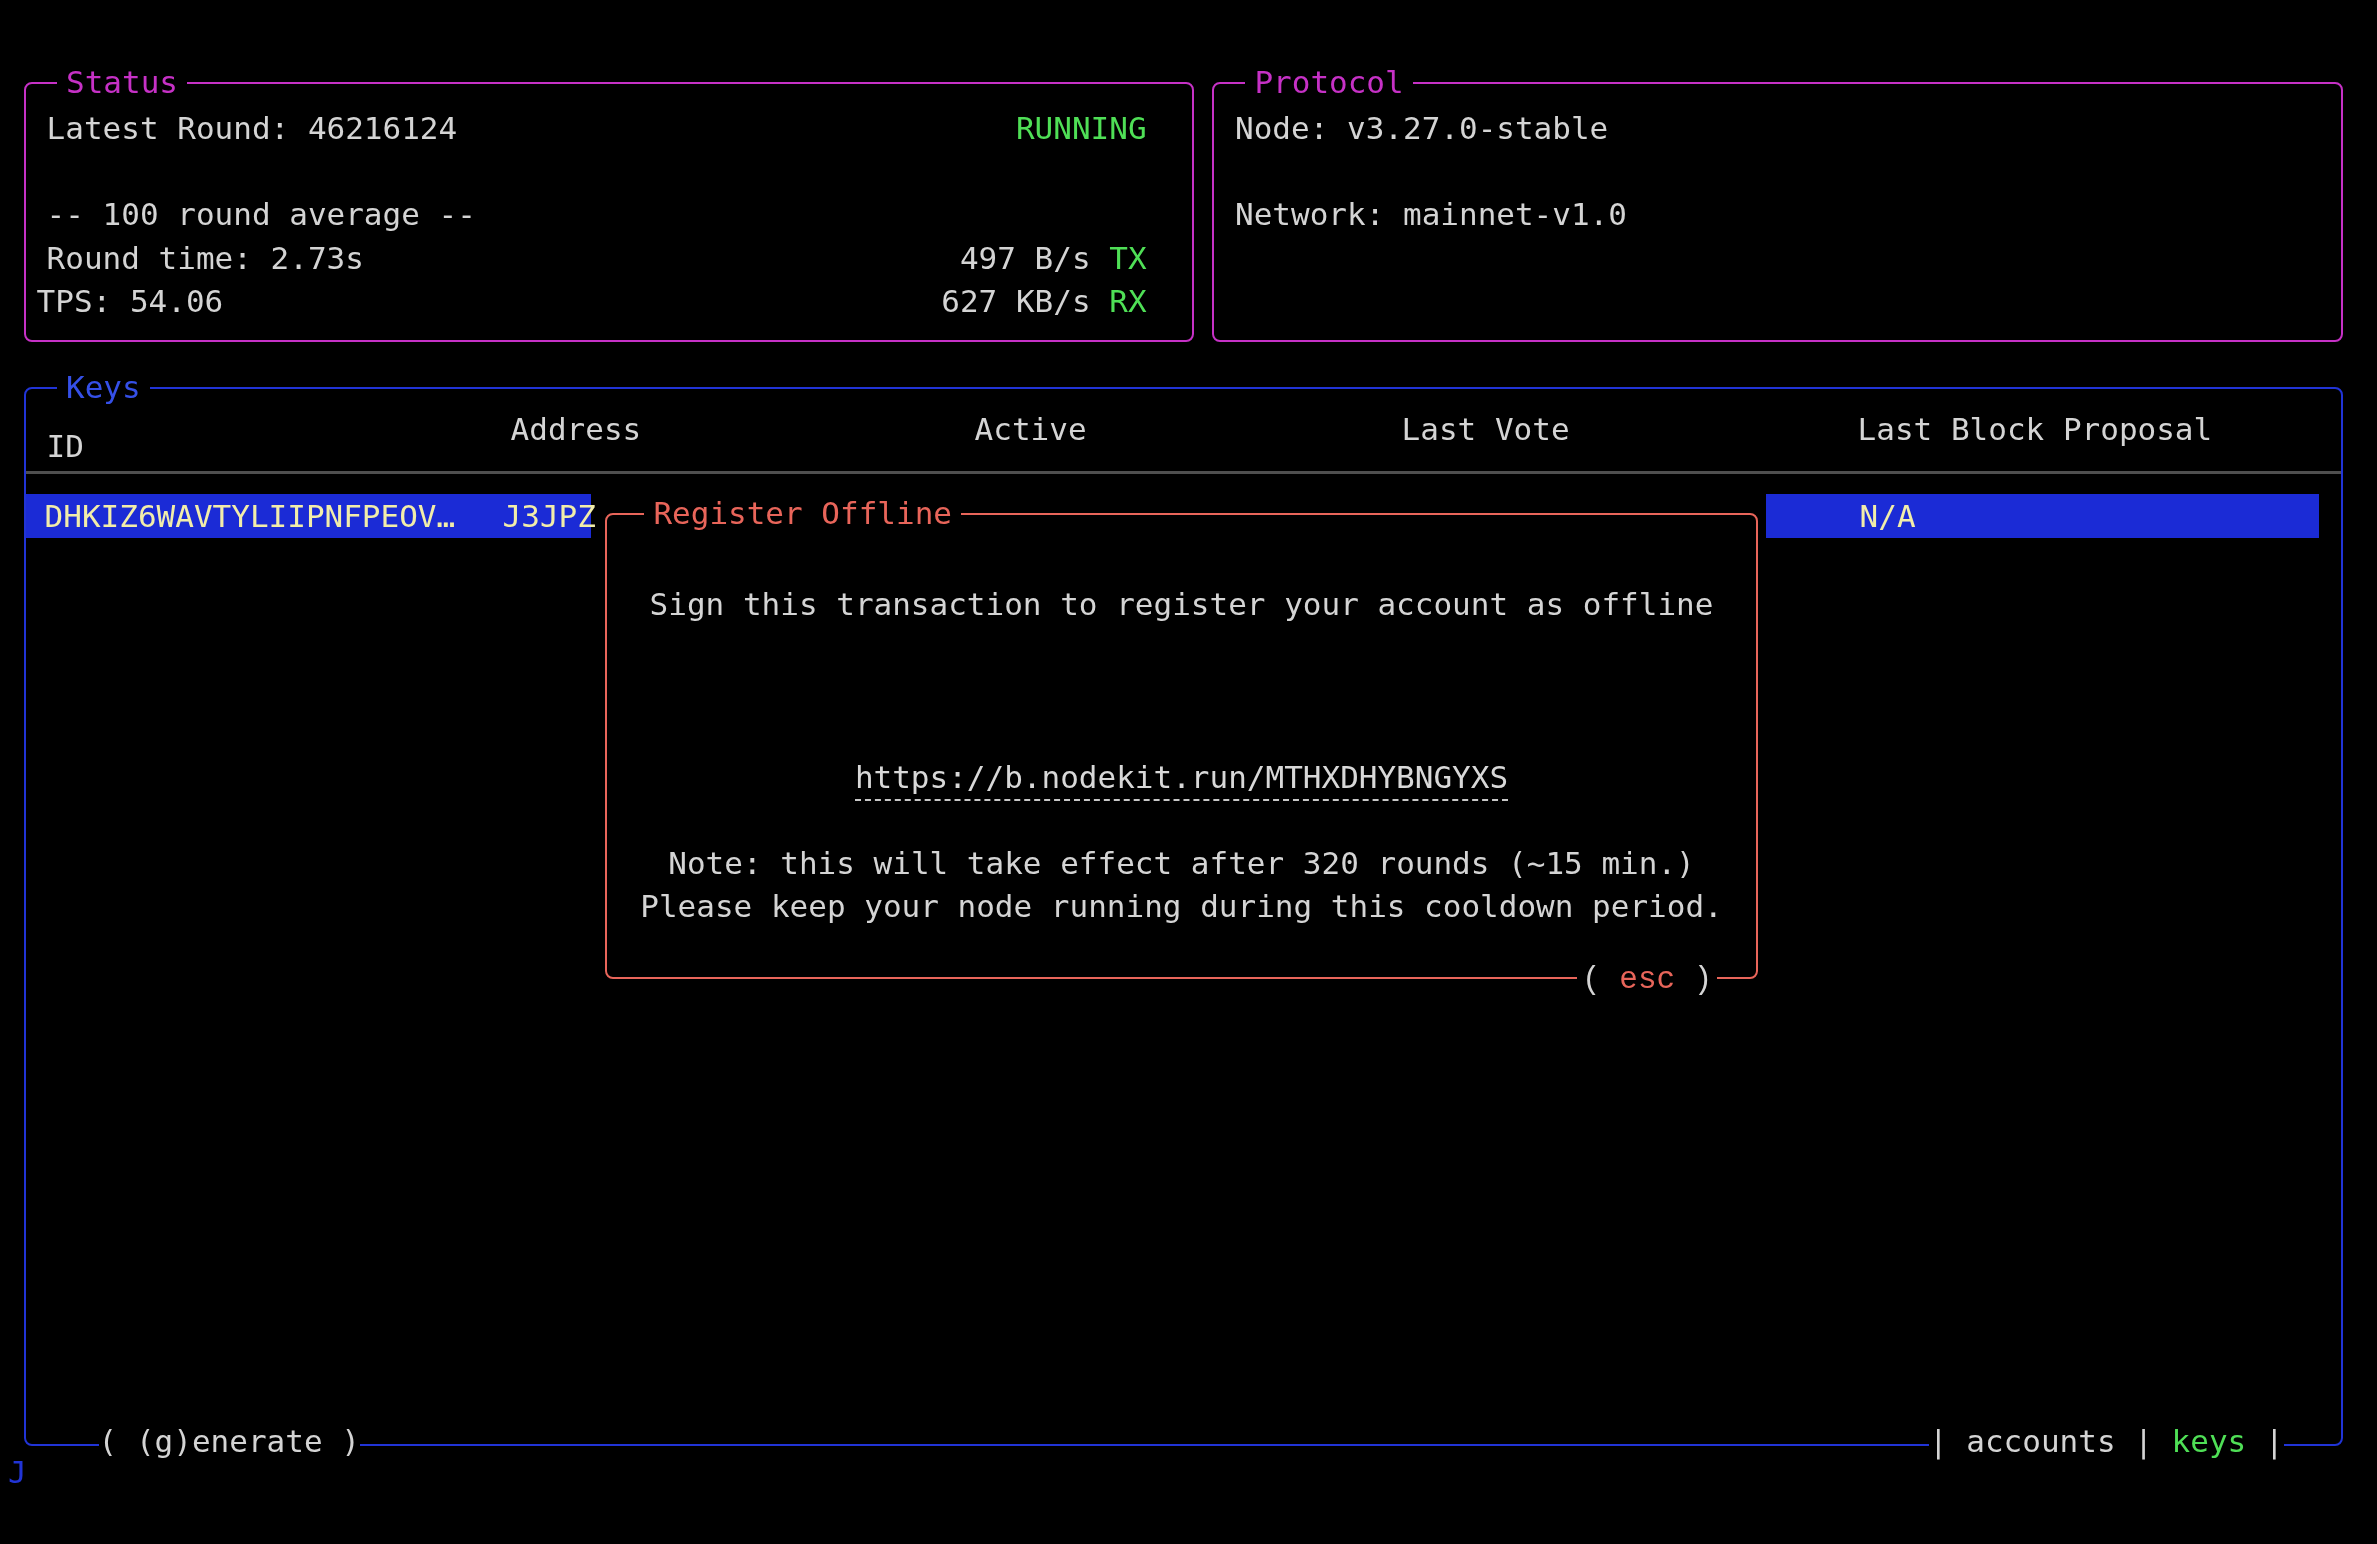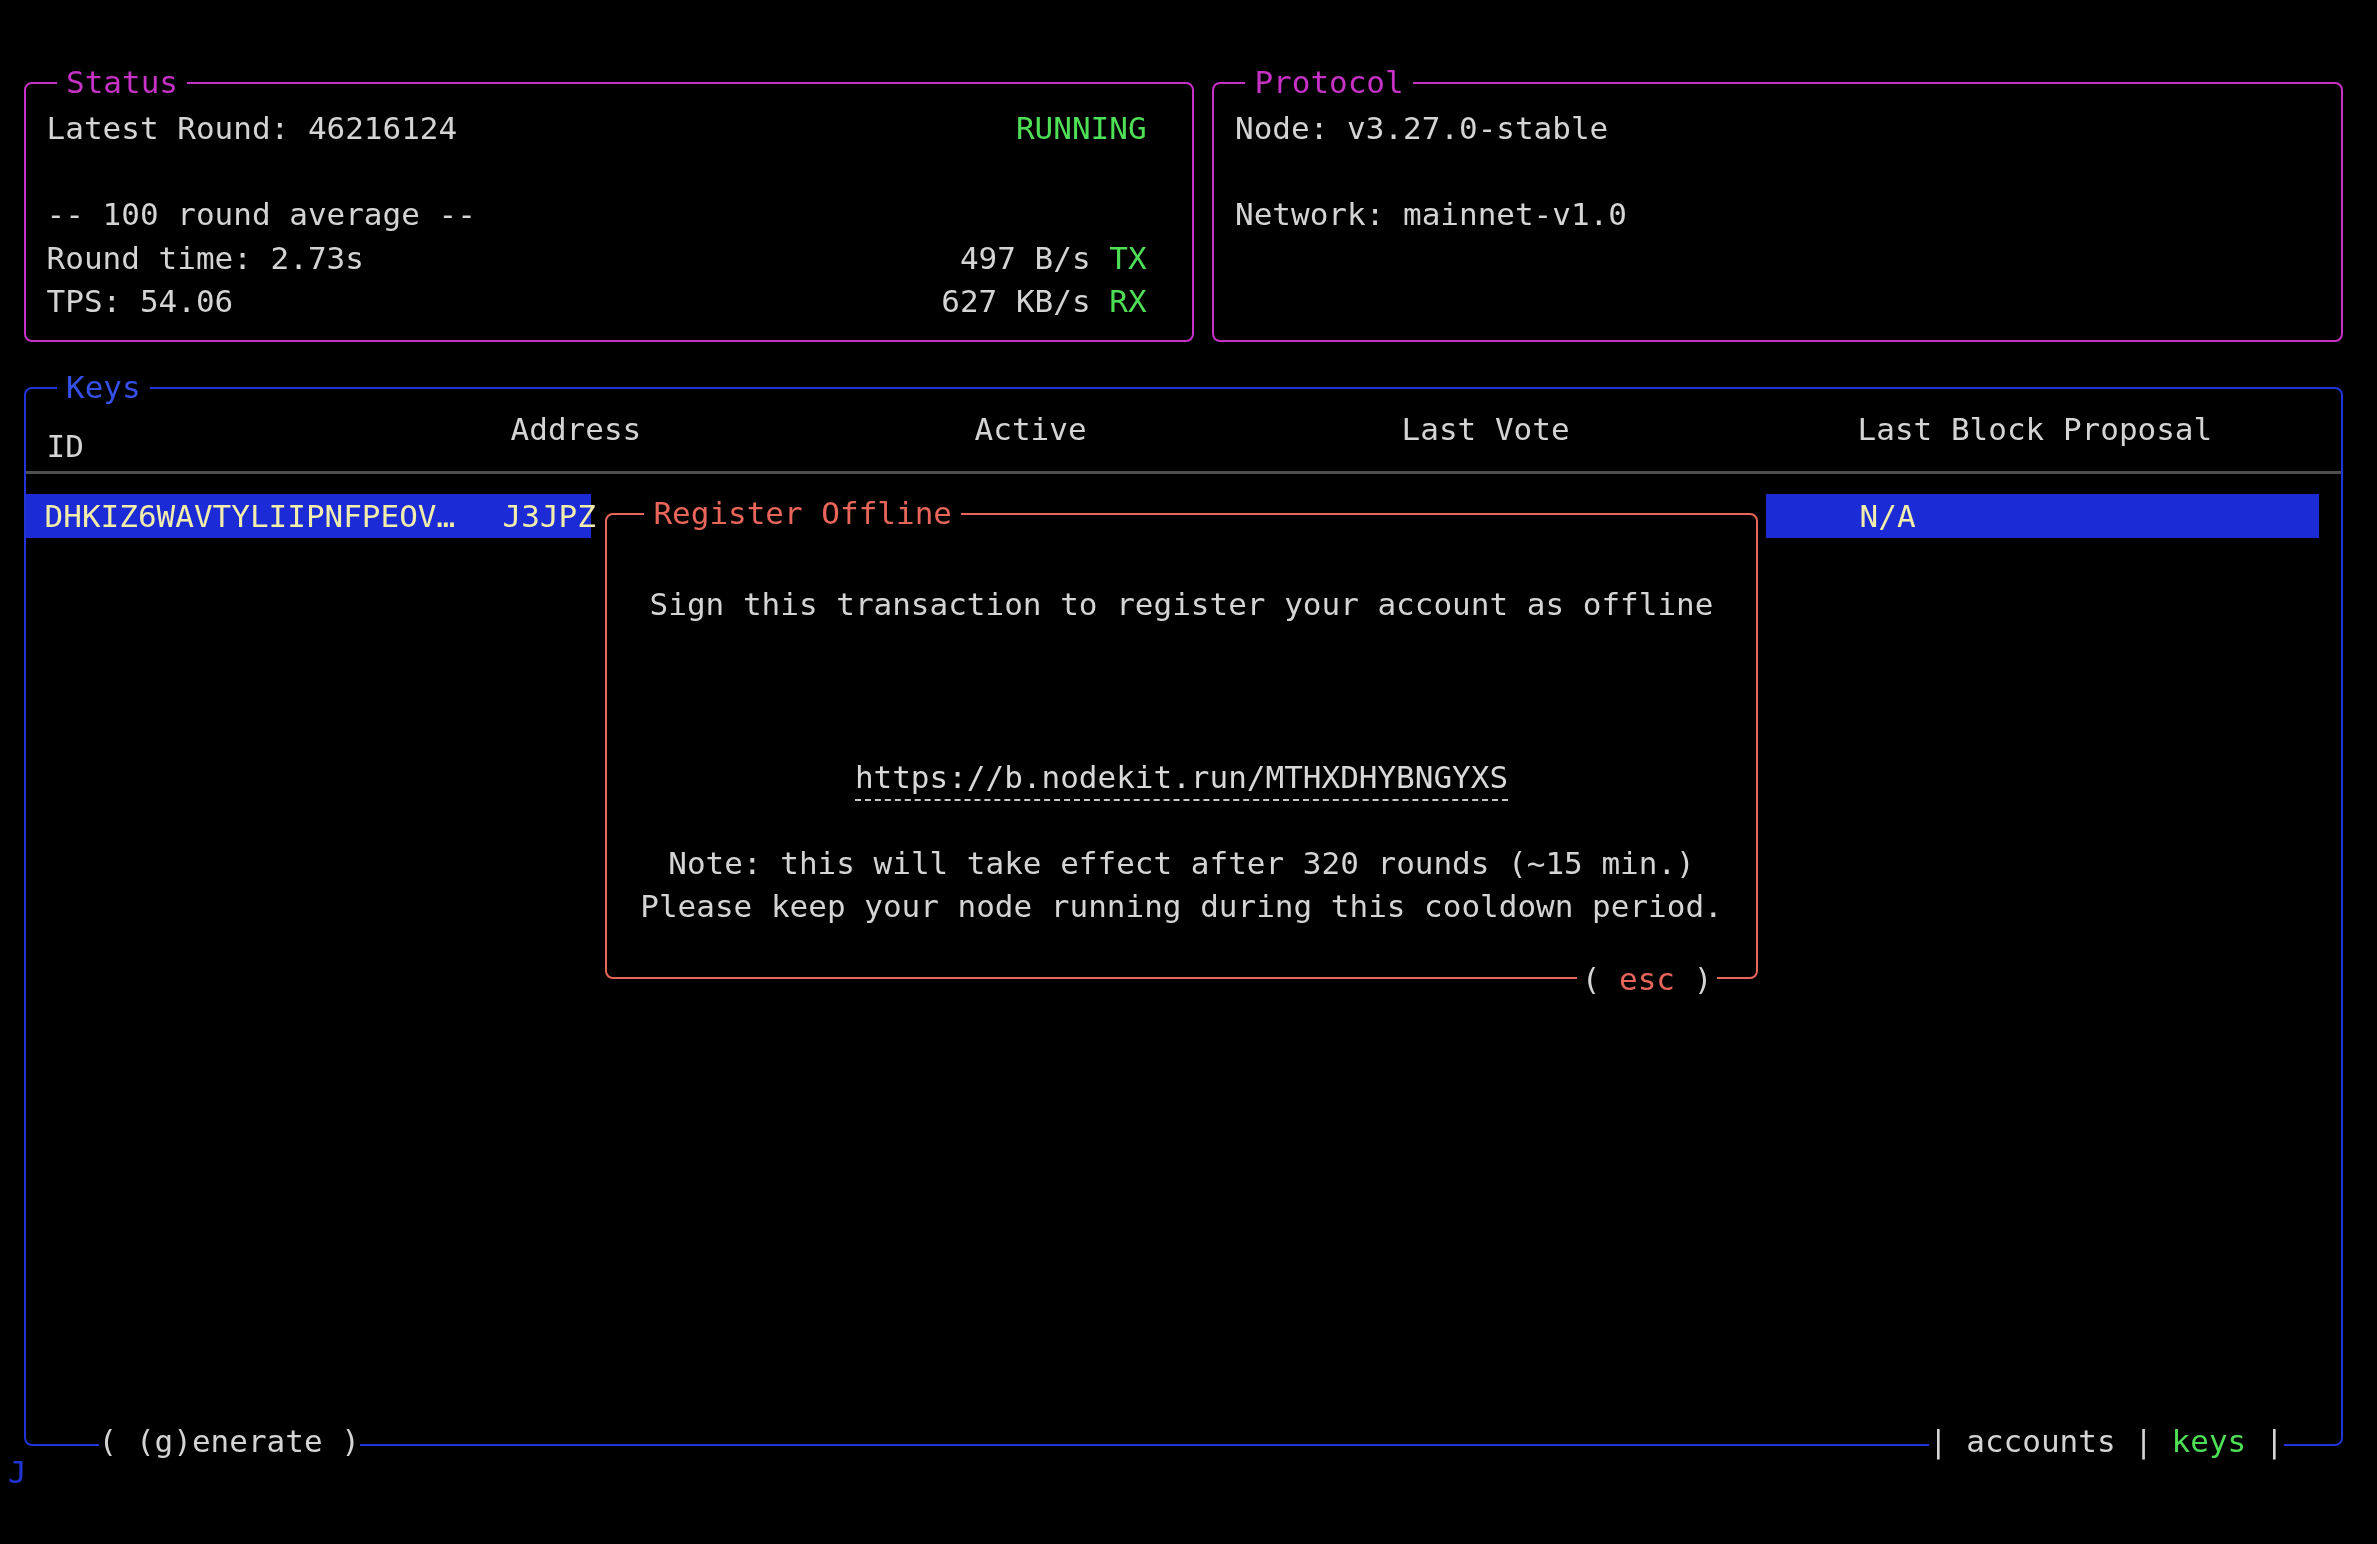--- a/index.html
+++ b/index.html
@@ -25,39 +25,39 @@
   .green{color:var(--green);}
   .col-sep{position:absolute;left:0;top:82px;width:100%;height:3.1px;background:var(--separator);}
   .row-seg{position:absolute;top:105px;height:44px;background:var(--row_bg);z-index:1;}
   .row-seg .cell{position:absolute;height:44px;line-height:44px;white-space:pre;color:var(--row_text);}
   #modal{left:605px;top:513px;width:1149px;height:462px;border-color:var(--salmon);z-index:10;}
   #modal .panel-title{color:var(--salmon);left:37px;}
   .modal-line{position:absolute;left:0;width:100%;height:43px;line-height:43px;
        text-align:center;white-space:pre;}
   .url-link{border-bottom:2.4px dashed #c8c8c8;padding-bottom:3.9px;color:#d8d8d8;cursor:pointer;}
   .esc-label{position:absolute;bottom:-2.4px;transform:translateY(50%);right:39px;
-       background:var(--black);padding:0 4.7px;white-space:pre;}
+       background:var(--black);padding:0 4.7px;white-space:pre;font-family:Liberation Mono, monospace;}
   .esc-label .key{color:var(--salmon);}
   .footer-label{position:absolute;height:43px;line-height:43px;background:var(--black);
        white-space:pre;z-index:2;}
   #footer-generate{top:1031px;left:73px;}
   #footer-tabs{top:1031px;right:57px;}
   #artifact-j{position:absolute;left:7.9px;top:1451px;color:var(--blue_border);}
 </style>
 </head>
 <body>
 
 <div class="panel" id="status-box">
   <div class="panel-title">Status</div>
   <div class="line" style="top:23px;left:21px;">Latest Round: 46216124</div>
   <div class="rline green" style="top:23px;right:45px;">RUNNING</div>
   <div class="line" style="top:109px;left:21px;">-- 100 round average --</div>
   <div class="line" style="top:153px;left:21px;">Round time: 2.73s</div>
   <div class="rline" style="top:153px;right:45px;"><span>497 B/s </span><span class="green">TX</span></div>
-  <div class="line" style="top:196px;left:21px;">TPS: 54.06</div>
+  <div class="line" style="top:196px;left:11px;">TPS: 54.06</div>
   <div class="rline" style="top:196px;right:45px;"><span>627 KB/s </span><span class="green">RX</span></div>
 </div>
 
 <div class="panel" id="protocol-box">
   <div class="panel-title">Protocol</div>
   <div class="line" style="top:23px;left:21px;">Node: v3.27.0-stable</div>
   <div class="line" style="top:109px;left:21px;">Network: mainnet-v1.0</div>
 </div>
 
 <div class="panel" id="keys-box">

